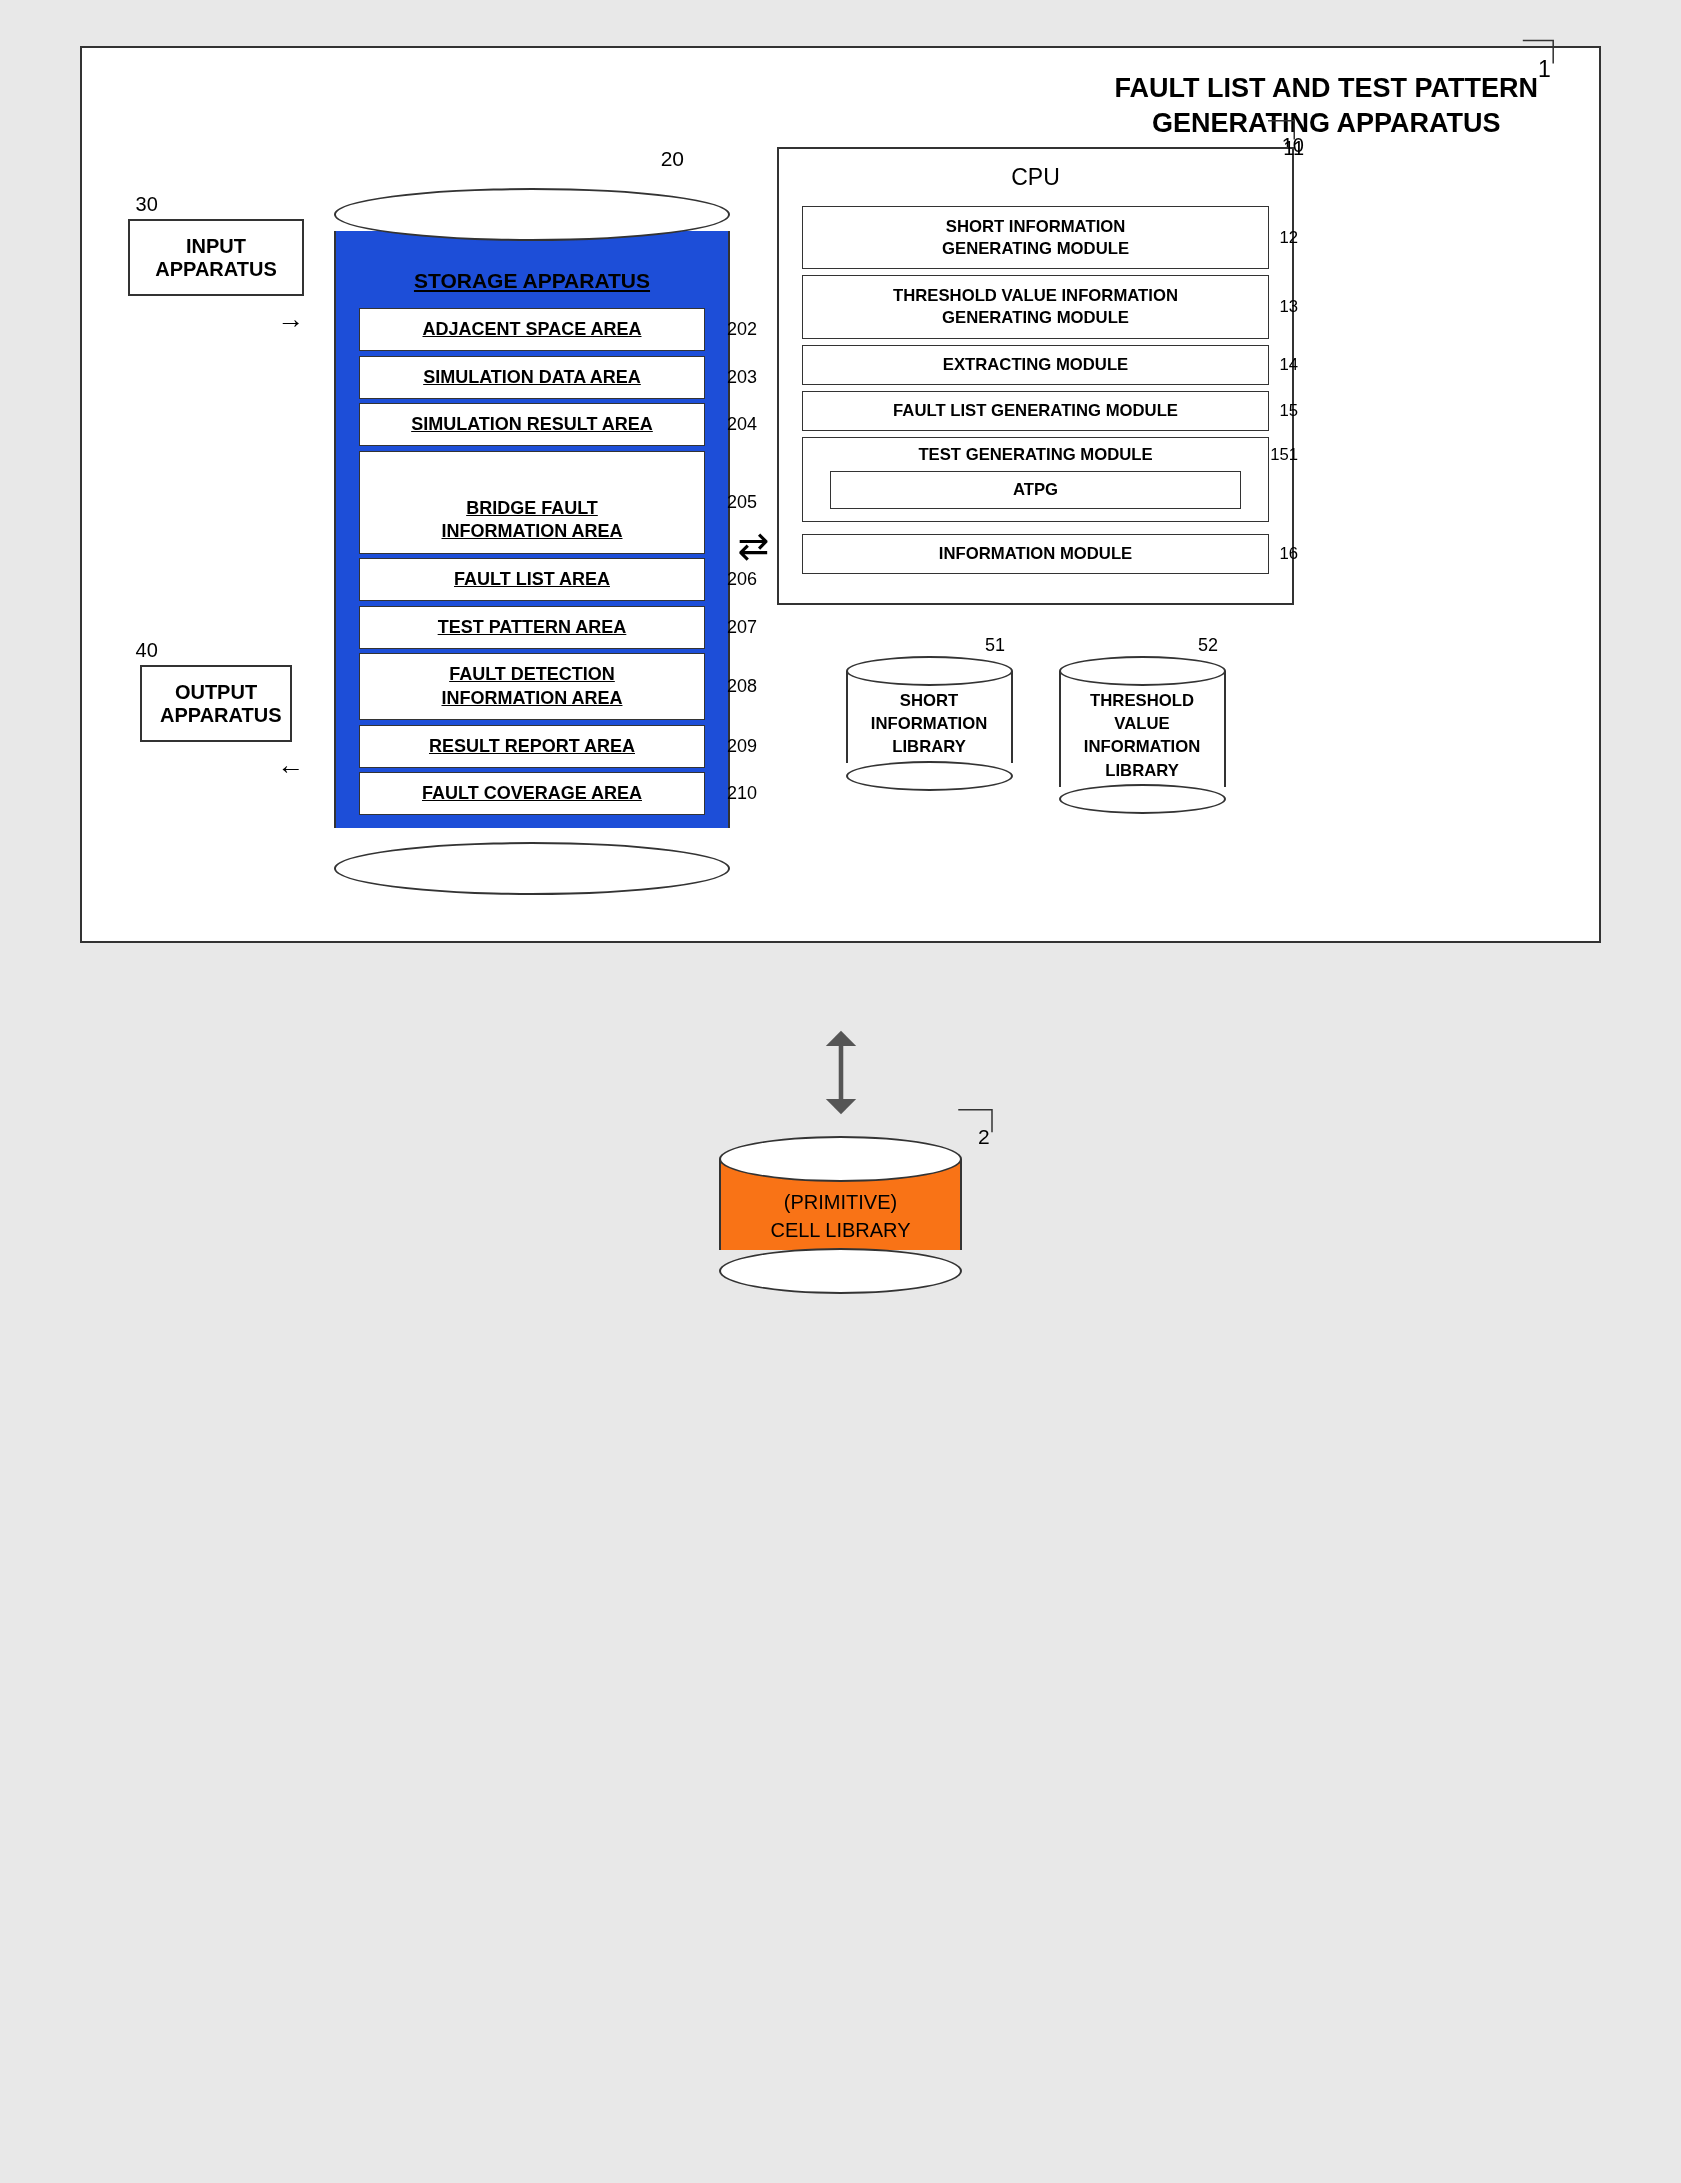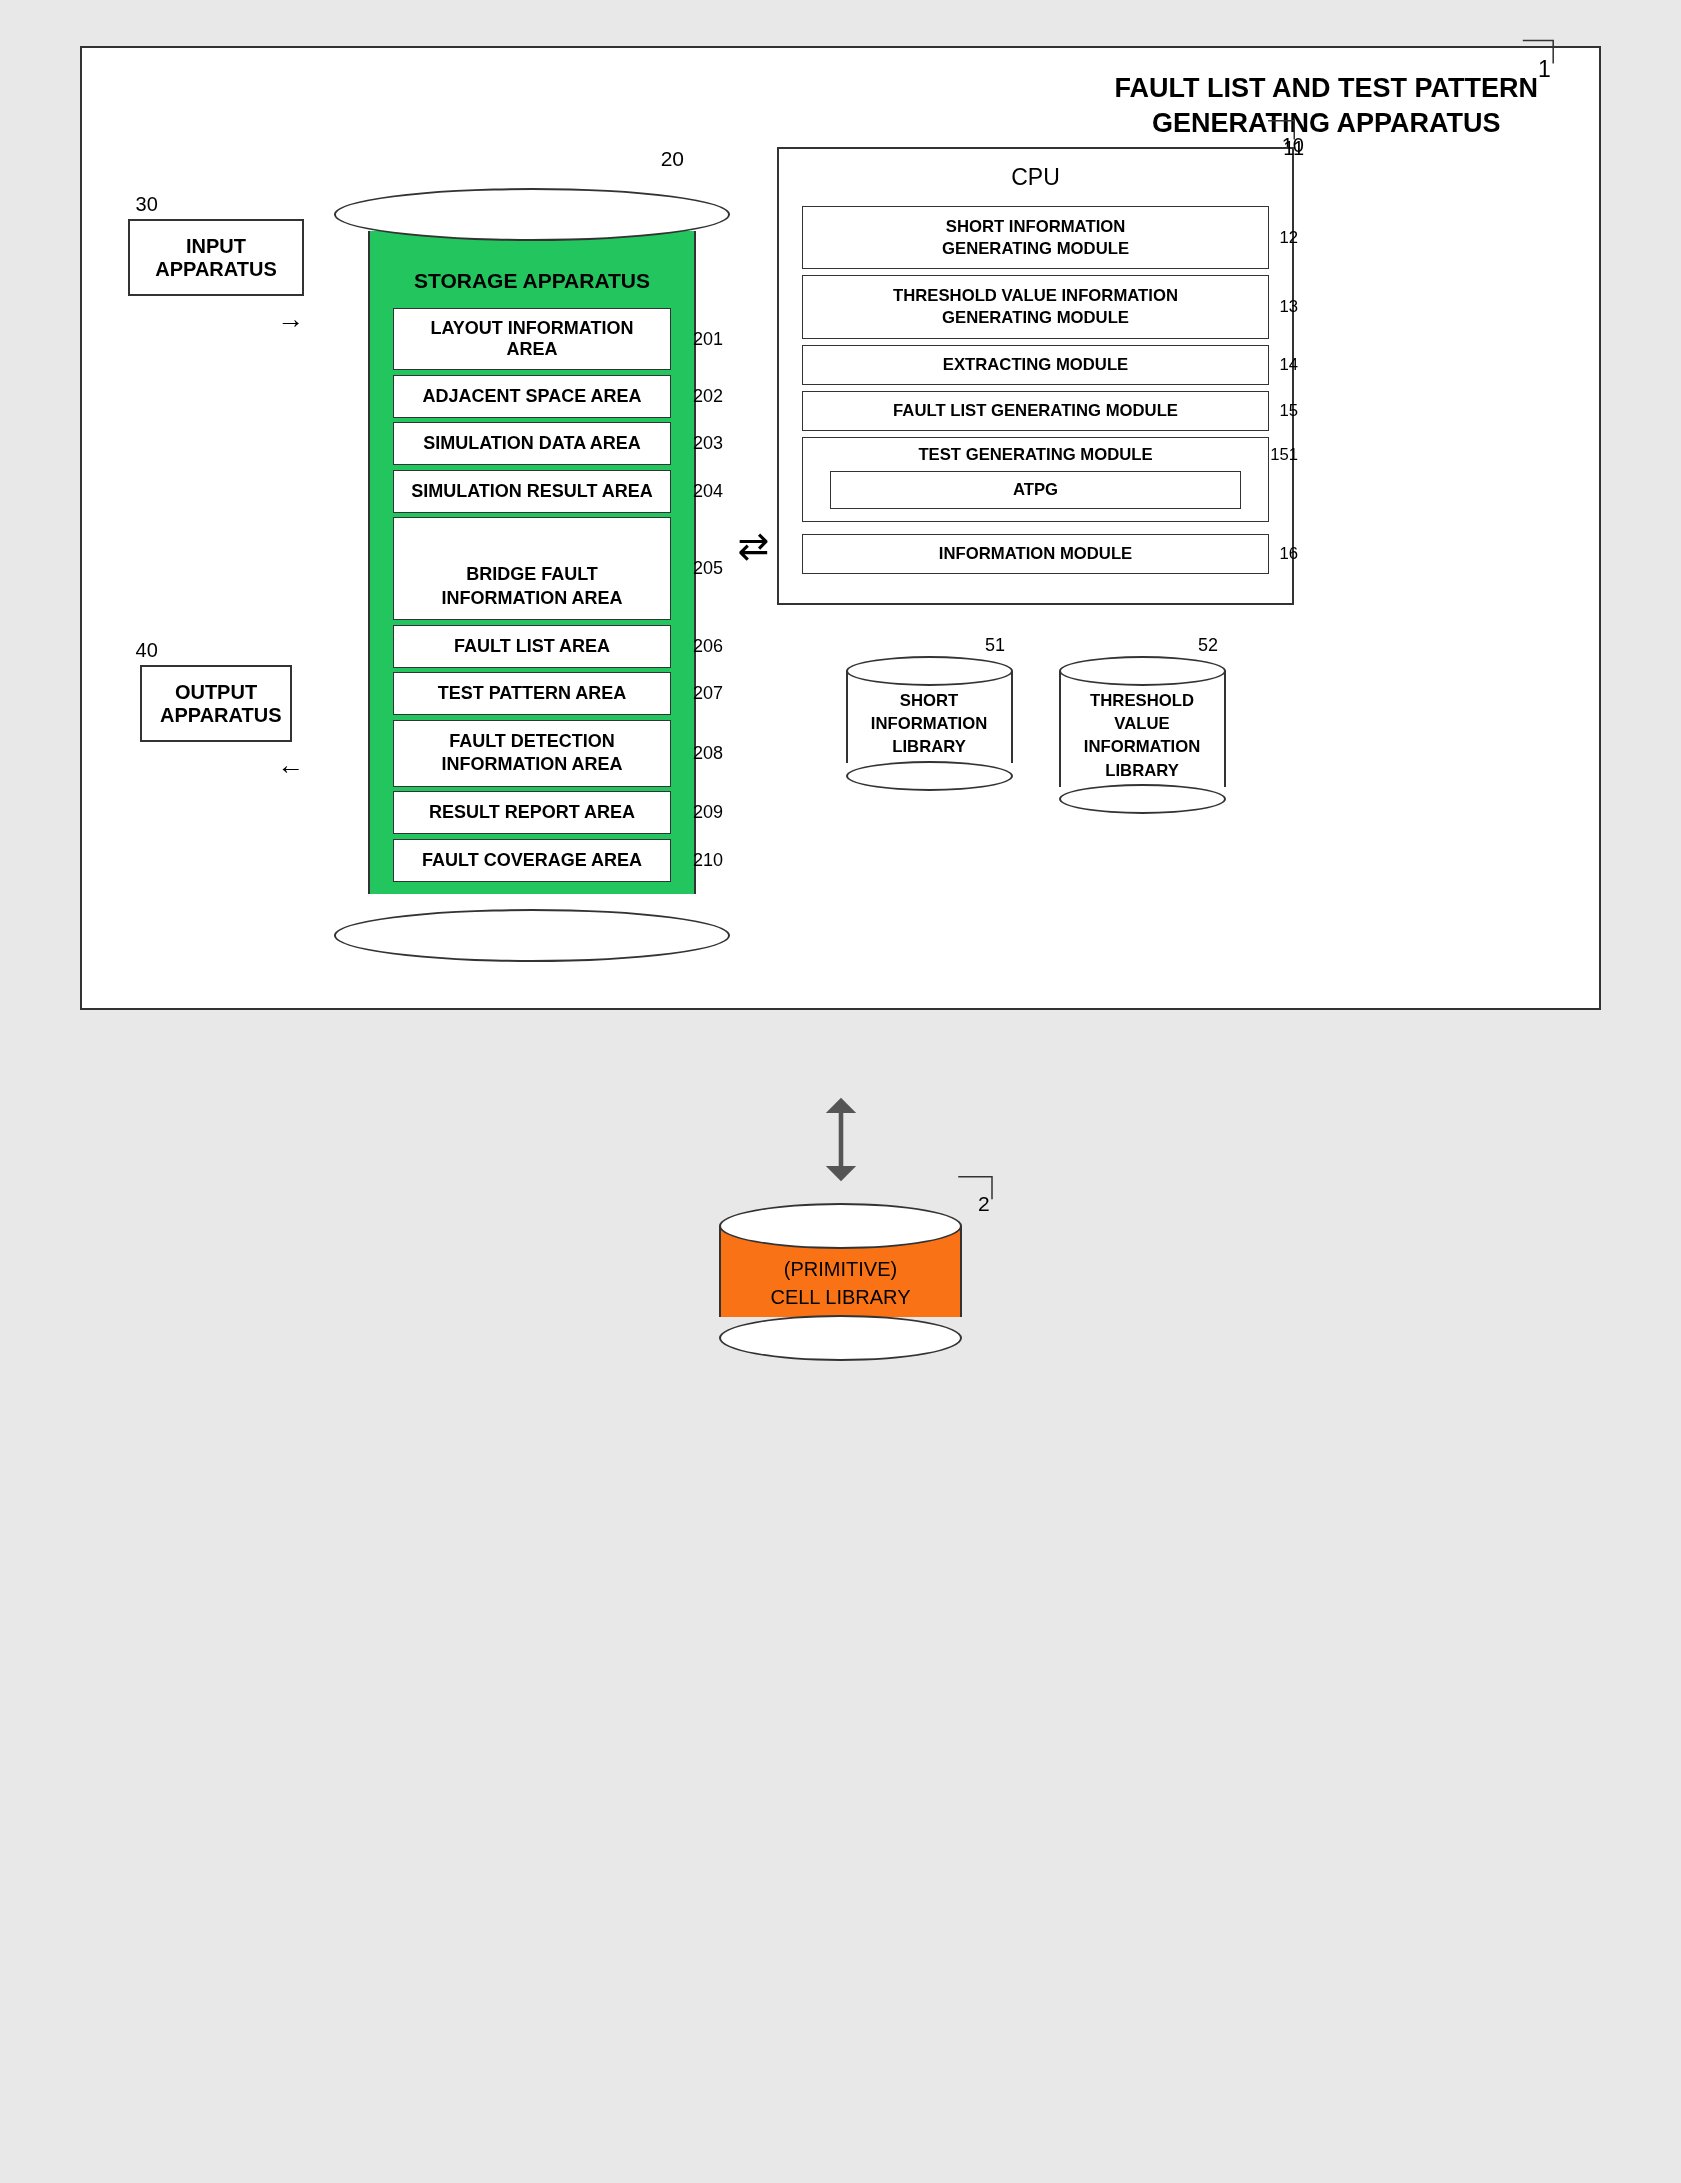--- a/index.html
+++ b/index.html
@@ -53,28 +53,29 @@
       width: 396px;
       height: 53px;
       border: 2.3px solid #333;
       border-radius: 50%;
       background: white;
       position: relative;
       z-index: 2;
     }
 
     .cylinder-body {
-      width: 328px;
-      background: #22c55e;
+      width: 396px;
+      background: #1d4ed8;
       border-left: 2.3px solid #333;
       border-right: 2.3px solid #333;
       position: relative;
       margin-top: -27px;
       padding-top: 38px;
       padding-bottom: 7.6px;
+      text-decoration: underline;
     }
 
     .cylinder-label {
       font-size: 21px;
       font-weight: bold;
       text-align: center;
       margin-bottom: 15px;
     }
 
     .storage-row {
@@ -309,24 +310,20 @@
 
     <div style="position:relative; display:flex; flex-direction:column; align-items:center;gap:17px;">
 
       <div style="font-size:21px; align-self:flex-end; margin-right:46px; margin-bottom:0;">20</div>
 
       <div class="cylinder-top"></div>
 
       <div class="cylinder-body">
         <div class="cylinder-label">STORAGE APPARATUS</div>
 
-        <div class="storage-row">
-          <span>LAYOUT INFORMATION AREA</span>
-          <span class="row-num">201</span>
-        </div>
         <div class="storage-row">
           <span>ADJACENT SPACE AREA</span>
           <span class="row-num">202</span>
         </div>
         <div class="storage-row">
           <span>SIMULATION DATA AREA</span>
           <span class="row-num">203</span>
         </div>
         <div class="storage-row" style="position:relative;">
           <span>SIMULATION RESULT AREA</span>

